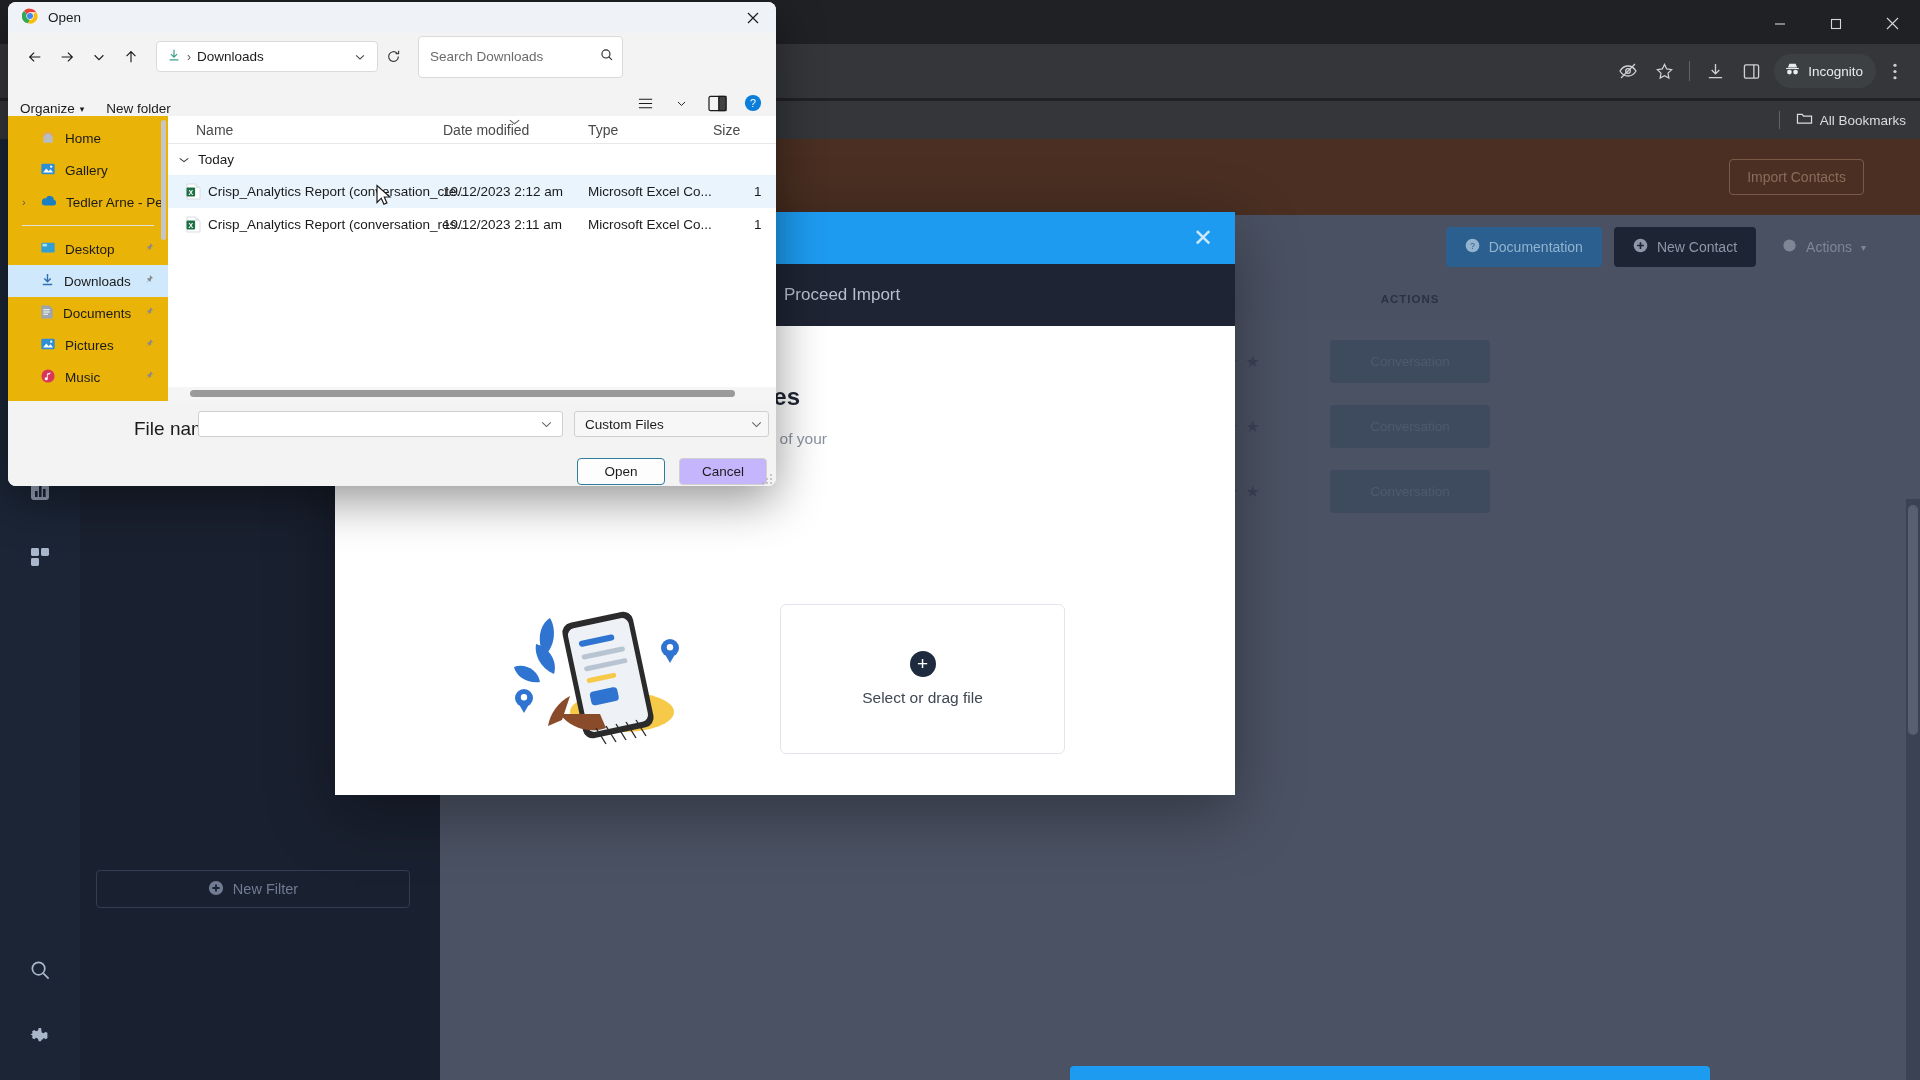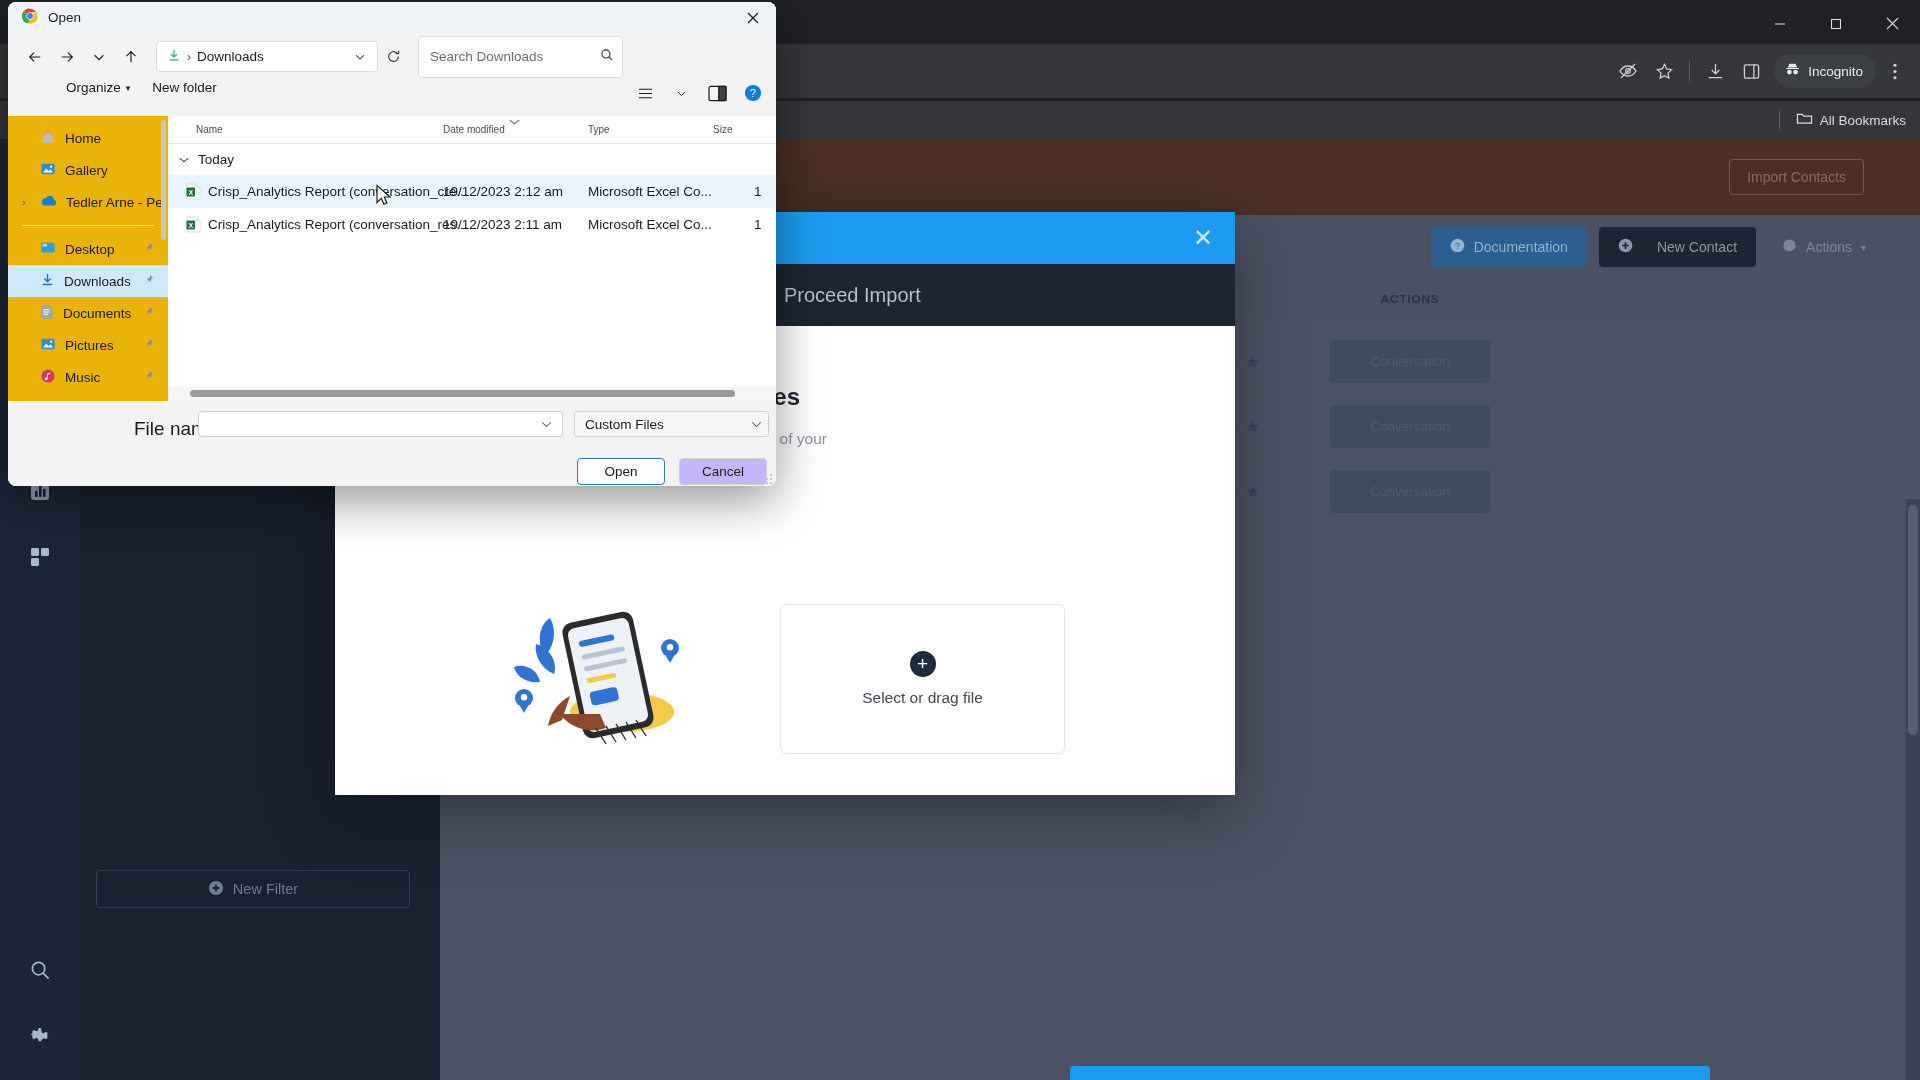--- a/index.html
+++ b/index.html
@@ -111,21 +111,21 @@
   .subbar-left-box {
     position: absolute; left: 40px; top: 13px; width: 210px; height: 36px;
     border: 1px solid #5c6372; border-radius: 4px; background: #545b6b;
   }
   .btn-doc {
     background: #2a5f8f; color: #93b3cf; border-radius: 4px;
     padding: 11px 19px; font-size: 14px; display: flex; align-items: center; gap: 9px;
   }
   .btn-new {
     background: #1d2433; color: #8e97a8; border-radius: 4px;
-    padding: 11px 19px; font-size: 14px; display: flex; align-items: center; gap: 24px;
+    padding: 11px 19px; font-size: 14px; display: flex; align-items: center; gap: 9px;
   }
   .btn-actions {
     color: #7e8796; font-size: 14px; padding: 11px 14px;
     display: flex; align-items: center; gap: 9px;
   }
 
   .table-head {
     position: absolute; left: 0; right: 0; top: 140px; height: 40px;
     background: #4a5162;
     display: flex; align-items: center;
@@ -177,21 +177,21 @@
   }
   .modal-close {
     position: absolute; right: 22px; top: 50%; transform: translateY(-50%);
     color: #cde8fb; font-size: 24px; line-height: 1; font-weight: 300;
   }
   .modal-steps {
     height: 62px; background: #1e2433; position: relative;
   }
   .step-label {
     position: absolute; left: 449px; top: 50%; transform: translateY(-50%);
-    color: #b7bfcd; font-size: 20px;
+    color: #b7bfcd; font-size: 17px;
   }
   .modal-body { position: relative; height: 469px; background: #fff; }
   .modal-h1 {
     position: absolute; left: 205px; top: 57px;
     font-size: 24px; color: #1e2433; font-weight: bold;
   }
   .modal-p {
     position: absolute; left: 205px; top: 102px; width: 600px;
     font-size: 15.5px; color: #8a92a0; line-height: 1.42;
   }
@@ -245,22 +245,22 @@
     width: 26px; height: 26px; display: flex; align-items: center; justify-content: center; color: #3b3b3b;
   }
   .search-box {
     width: 205px; height: 42px; margin-left: 10px;
     background: #fff; border: 1px solid #dadada; border-radius: 4px;
     display: flex; align-items: center; padding: 0 8px 0 11px;
   }
   .search-ph { flex: 1; font-size: 13.5px; color: #6b6b6b; }
 
   .fd-cmdbar {
-    height: 36px; background: #f3f3f3; display: flex; align-items: flex-start;
-    padding: 0 22px; gap: 22px; position: relative; margin-left: 36px;
+    height: 36px; background: #f3f3f3; display: flex; align-items: flex-end;
+    padding: 0 12px; gap: 22px; position: relative;
   }
   .cmd-item { font-size: 13.5px; color: #1b1b1b; display: flex; align-items: center; gap: 5px; }
   .cmd-right { position: absolute; right: 10px; display: flex; align-items: center; gap: 10px; }
   .cmd-ico { width: 26px; height: 26px; display: flex; align-items: center; justify-content: center; color: #1b1b1b; }
 
   .fd-content {
     position: absolute; left: 0; right: 0; top: 114px; bottom: 85px;
     display: flex; background: #fff;
   }
   .fd-side {
@@ -275,21 +275,21 @@
   .side-pin { position: absolute; right: 14px; color: #8a8a8a; }
   .side-div { height: 1px; background: #dfdfdf; margin: 7px 14px; }
   .side-scroll {
     position: absolute; right: 2px; top: 4px; width: 5px; height: 120px;
     background: #c6c6c6; border-radius: 3px;
   }
 
   .fd-files { flex: 1; background: #fff; position: relative; }
   .col-head {
     height: 28px; display: flex; align-items: center; position: relative;
-    border-bottom: 1px solid #e8e8e8; font-size: 10px; color: #4a4a4a;
+    border-bottom: 1px solid #e8e8e8; font-size: 14px; color: #4a4a4a;
   }
   .col { position: absolute; }
   .col-name { left: 28px; }
   .col-date { left: 275px; }
   .col-type { left: 420px; }
   .col-size { left: 545px; }
   .sortmark { position: absolute; left: 340px; top: 0px; color: #5d5d5d; font-size: 11px; }
 
   .grp-row {
     height: 31px; display: flex; align-items: center; gap: 8px;

